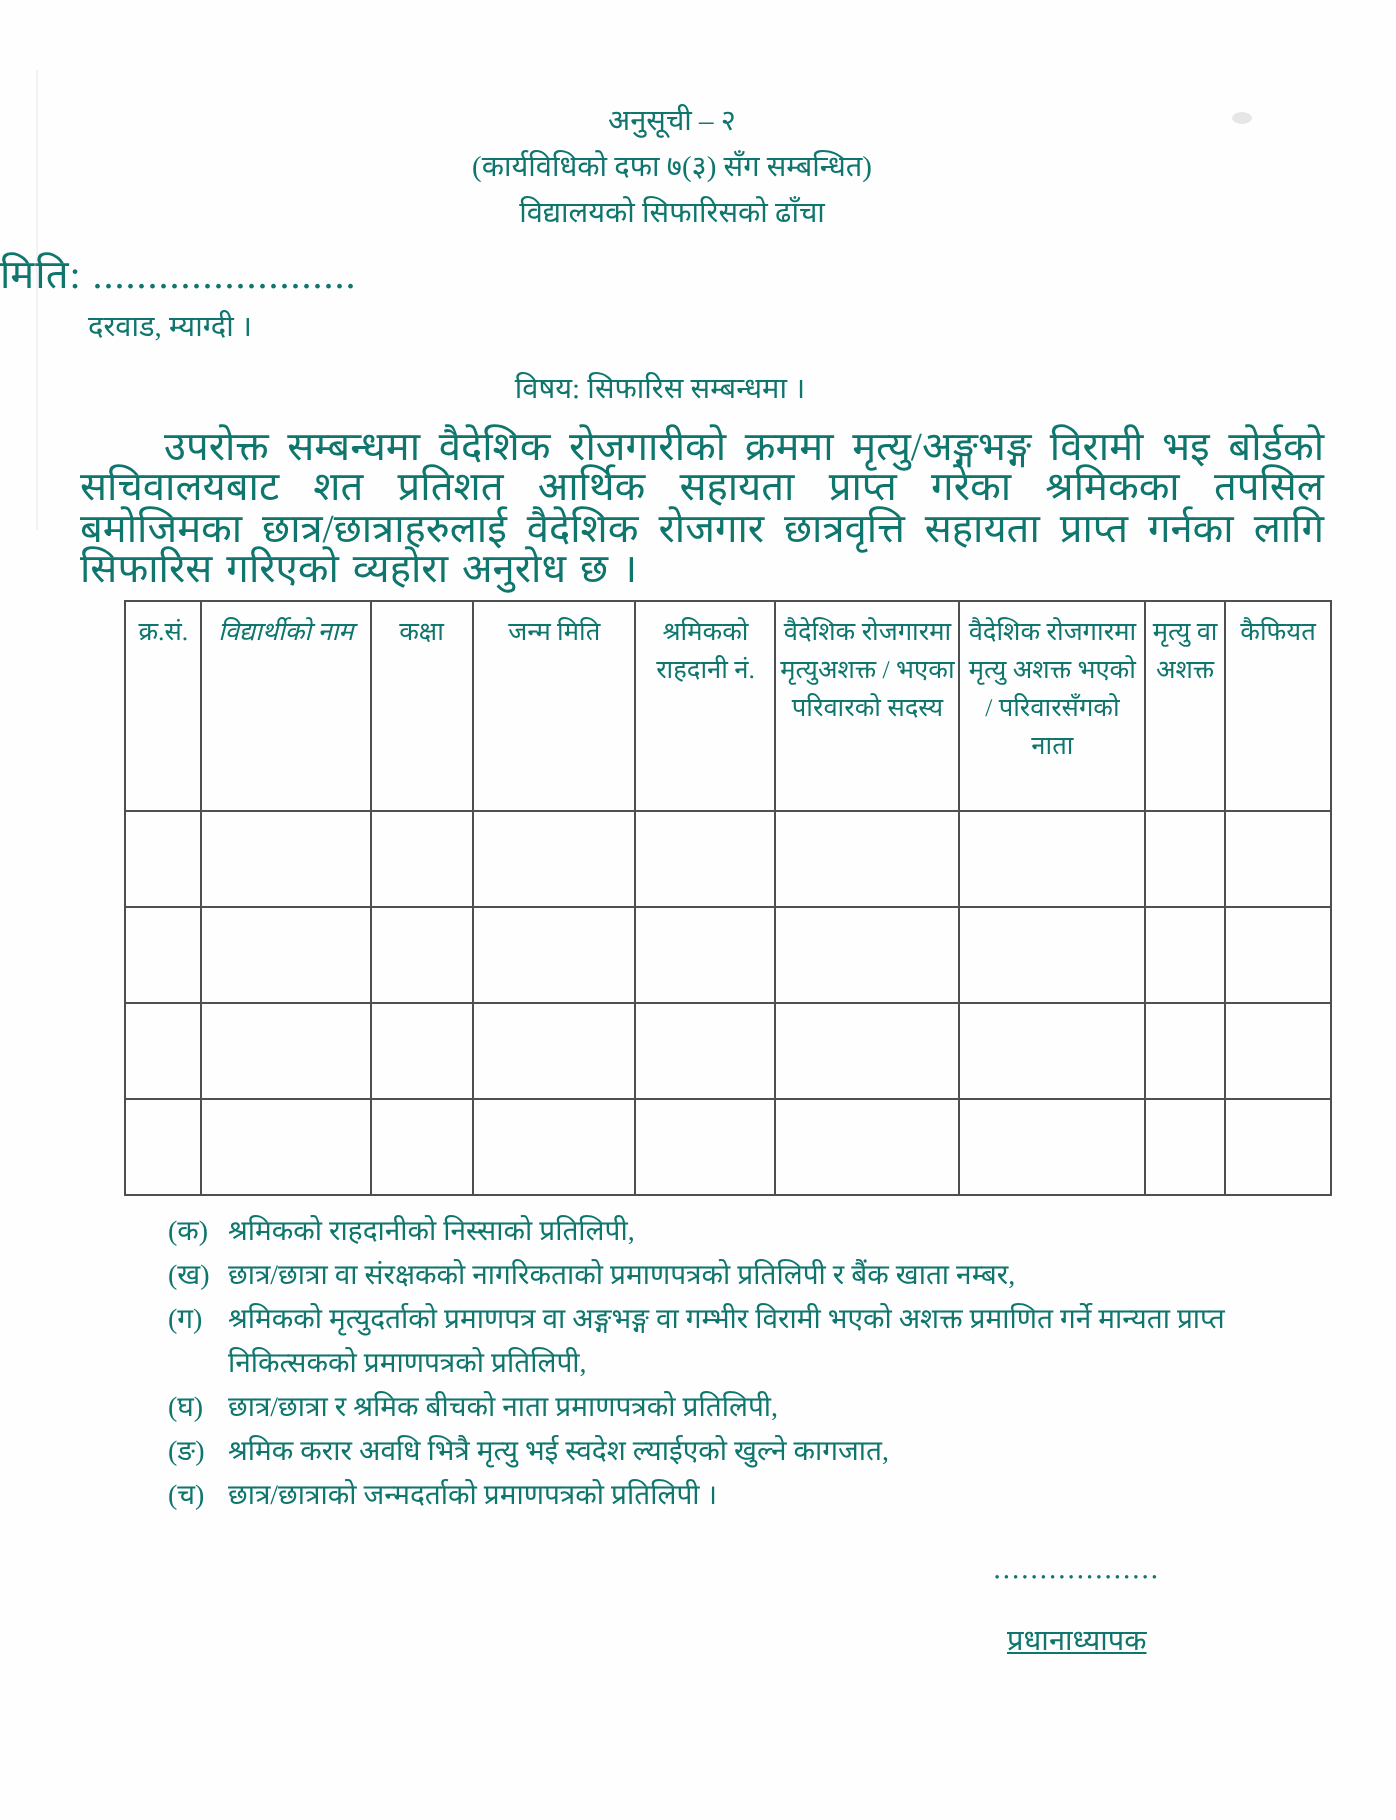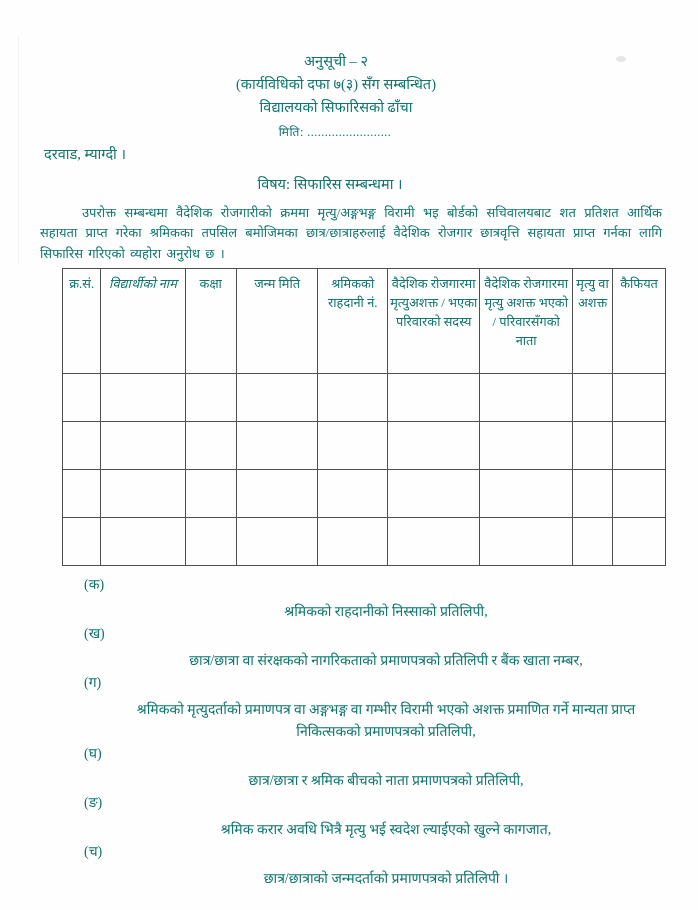--- a/index.html
+++ b/index.html
@@ -34,40 +34,40 @@
   }
   
   .title-block {
     padding-top: 50px;
     text-align: center;
     transform: translateX(-13px);
     line-height: 23px;
     font-size: 14.5px;
   }
   .date-row {
-    text-align: center;
+    text-align: left;
     padding-right: 28px;
     margin-top: 4px;
-    font-size: 12px;
+    font-size: 20px;
     letter-spacing: 0.5px;
   }
   .address-block {
     margin: 3px 0 0 44px;
     font-size: 14.5px;
     line-height: 22.5px;
   }
   .subject-row {
     text-align: center;
     transform: translateX(-19px);
     margin-top: 7px;
     font-size: 14.5px;
   }
   .body-paragraph {
     margin: 10px 36px 0 40px;
-    font-size: 13px;
+    font-size: 20px;
     line-height: 20.5px;
     text-align: justify;
     text-indent: 42px;
     word-spacing: 2px;
   }
   
   table.recommendation {
     margin: 4px 0 0 62px;
     width: 604px;
     border-collapse: collapse;
@@ -106,22 +106,21 @@
   .attachment-item {
     display: flex;
     line-height: 22px;
     margin-bottom: 0px;
   }
   .attachment-label {
     flex: 0 0 30px;
   }
   .attachment-text {
     flex: 1;
-    text-align: center;
-    margin-top: 27px;
+    text-align: left;
   }
   
   .signature-block {
     margin-top: 16px;
     margin-right: 118px;
     text-align: center;
     float: right;
     font-size: 14.5px;
   }
   .signature-dots {

